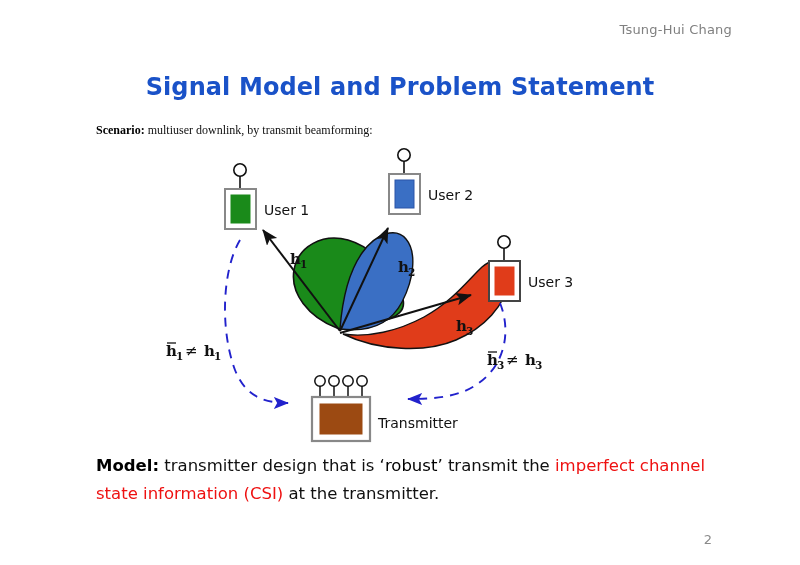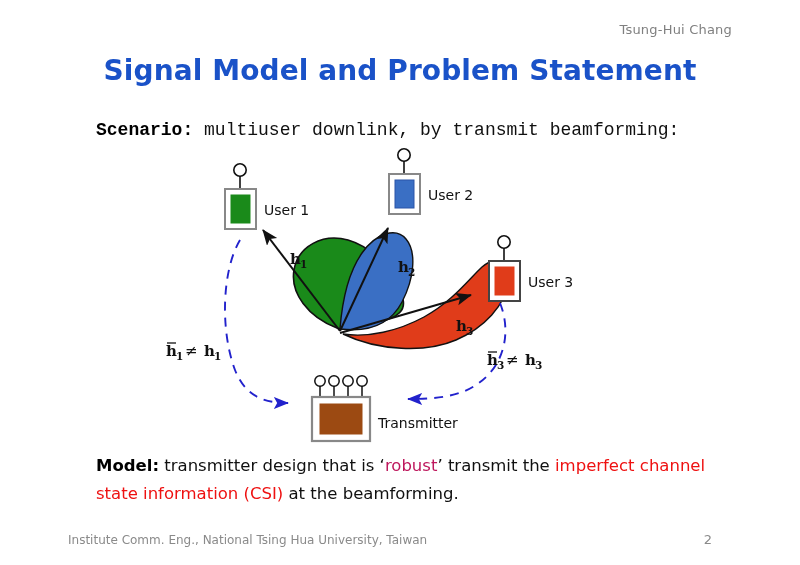--- a/index.html
+++ b/index.html
@@ -24,46 +24,46 @@
     font-size: 13px;
     color: #808080;
     font-family: "DejaVu Sans", sans-serif;
     letter-spacing: 0.2px;
     white-space: nowrap;
   }
 
   
   #slide-title {
     position: absolute;
-    top: 54px;
+    top: 73px;
     left: 0;
     width: 800px;
     text-align: center;
-    font-size: 28px;
+    font-size: 24px;
     font-weight: bold;
     color: #1a52c8;
     font-family: "DejaVu Sans", sans-serif;
     letter-spacing: 0.1px;
   }
 
   
   .body-line {
     position: absolute;
-    font-size: 18px;
+    font-size: 12px;
     color: #101010;
-    font-family: Liberation Mono, monospace;
+    font-family: Liberation Serif, serif;
     line-height: 26px;
     white-space: nowrap;
   }
   #scenario-line {
     top: 117px;
     left: 96px;
   }
   .lead { font-weight: bold; color: #000000; }
-  .blue-word { color: #be185d; }
+  .blue-word { color: #000000; }
   .red-word  { color: #ee1111; }
 
   #goal-block {
     position: absolute;
     top: 452px;
     left: 96px;
     width: 640px;
     font-size: 16.5px;
     color: #101010;
     font-family: "DejaVu Sans", sans-serif;
@@ -233,19 +233,18 @@
         <text class="mathrel" x="366" y="220">≠</text>
         <text class="mathlabel" x="385" y="220">h</text>
         <text class="mathsub" x="395" y="224">3</text>
       </g>
 
     </svg>
   </div>
 
   <div id="goal-block">
     <span class="lead">Model:</span>
-    <span>transmitter design that is ‘</span><span class="blue-word">robust</span><span>’ transmit the </span><span class="red-word">imperfect channel state information (CSI)</span><span> at the beamforming.</span>
+    <span>transmitter design that is ‘</span><span class="blue-word">robust</span><span>’ transmit the </span><span class="red-word">imperfect channel state information (CSI)</span><span> at the transmitter.</span>
   </div>
 
-  <div id="footer-text">Institute Comm. Eng., National Tsing Hua University, Taiwan</div>
   <div id="page-number">2</div>
 
 </div>
 
 </body></html>

